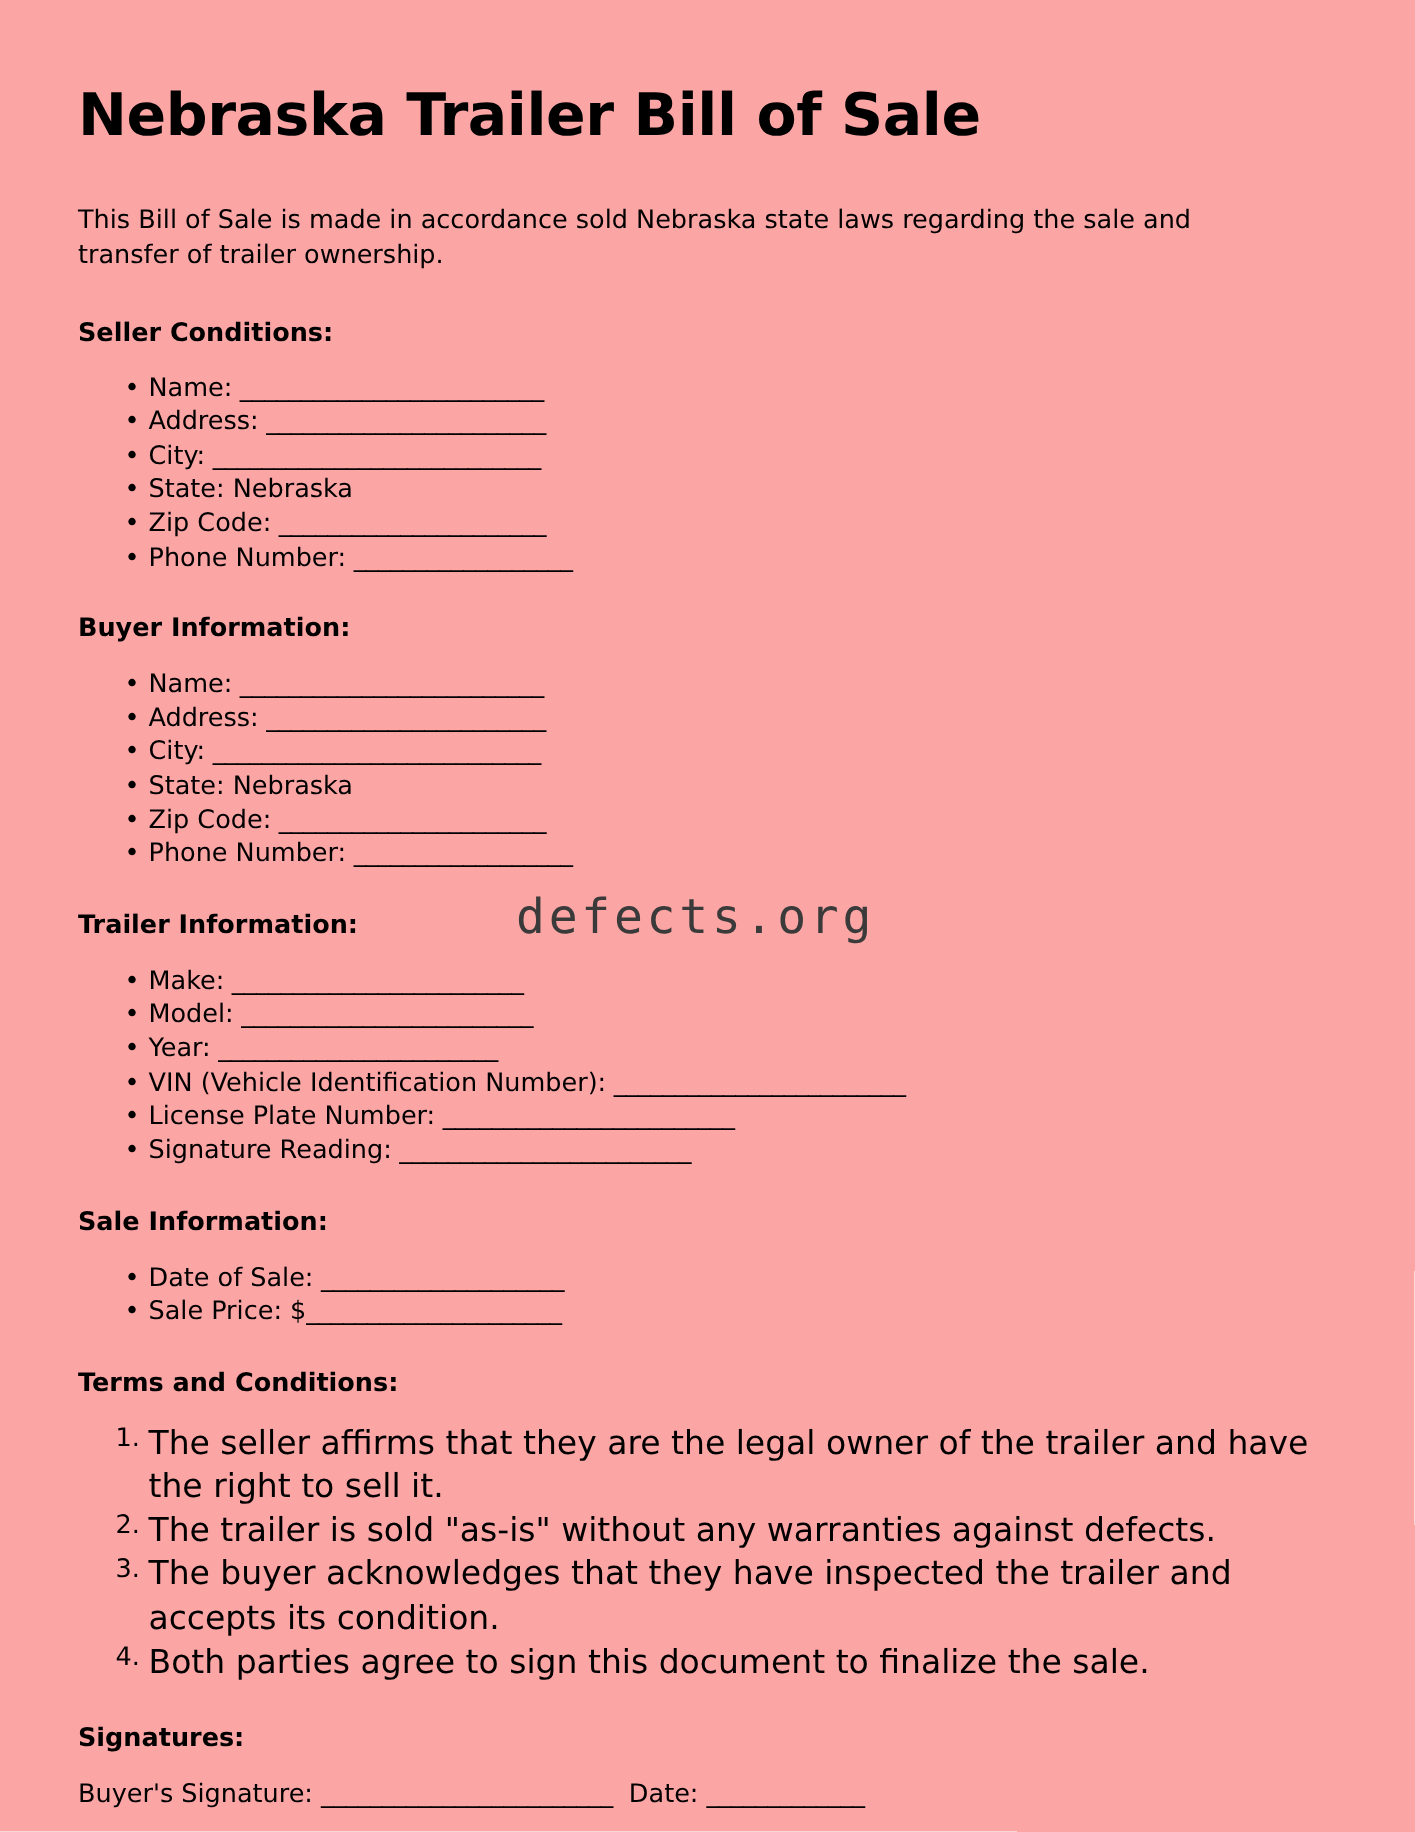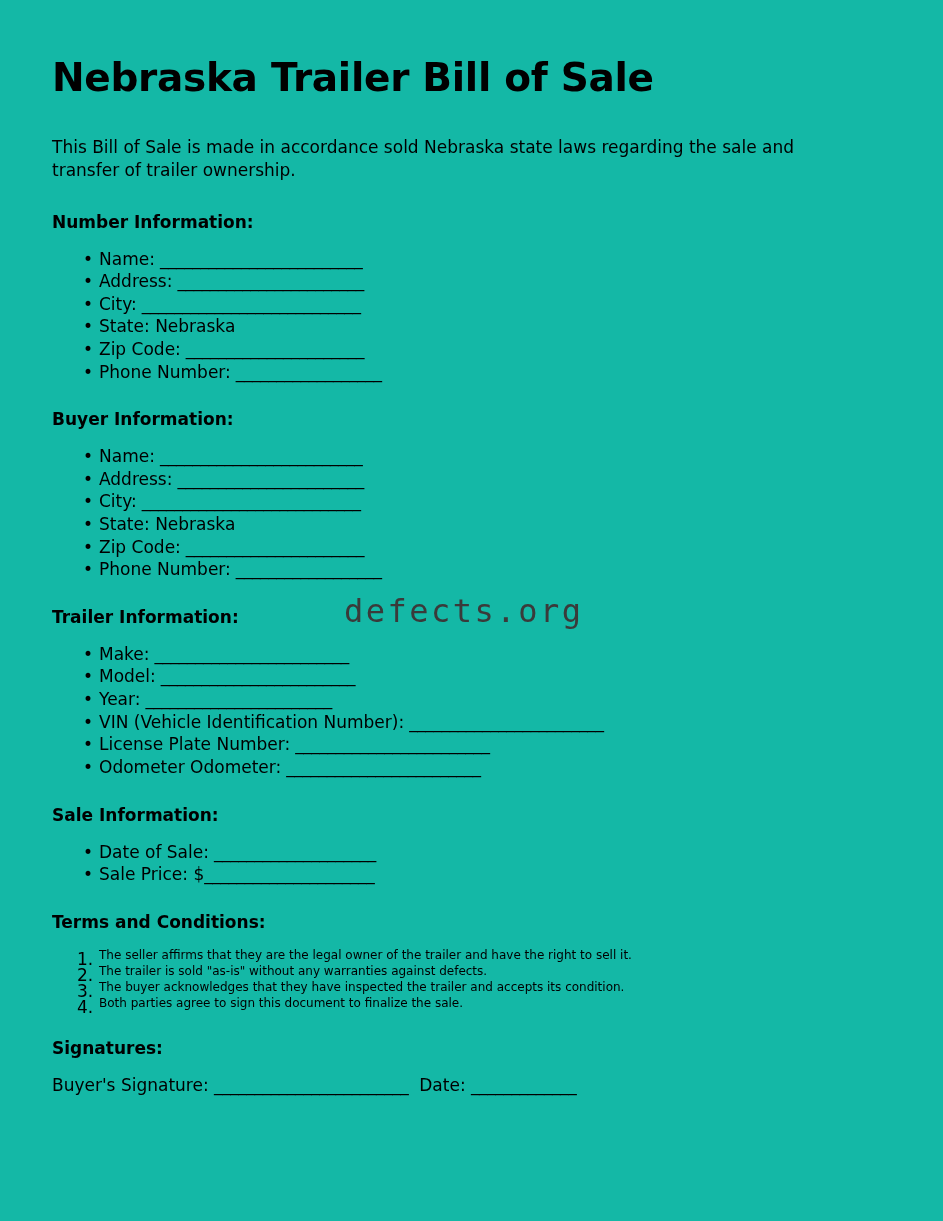--- a/index.html
+++ b/index.html
@@ -12,21 +12,21 @@
     font-family: "DejaVu Sans", "Liberation Sans", sans-serif;
     color: #000000;
     -webkit-font-smoothing: antialiased;
   }
   .page {
     position: relative;
     width: 943px;
     height: 1221px;
     box-sizing: border-box;
     padding: 56px 52px 20px 52px;
-    background: #14b8a6;
+    background: #fca5a5;
     overflow: hidden;
   }
   .doc-title {
     font-size: 39px;
     font-weight: bold;
     line-height: 1.12;
     letter-spacing: -0.3px;
     margin: 0 0 36px 0;
   }
   .intro {
@@ -60,21 +60,21 @@
     font-size: 17px;
     line-height: 1.33;
   }
   ol.terms {
     list-style: none;
     counter-reset: term;
     margin: 0 0 26px 0;
     padding: 0;
   }
   ol.terms li {
-    font-size: 12px;
+    font-size: 22px;
     line-height: 1.33;
     position: relative;
     padding-left: 47px;
     margin: 0;
     counter-increment: term;
     max-width: 887px;
   }
   ol.terms li::before {
     content: counter(term) ".";
     position: absolute;
@@ -114,21 +114,21 @@
 </head>
 <body>
 
 <div class="page">
 
   <h1 class="doc-title">Nebraska Trailer Bill of Sale</h1>
 
   <p class="intro">This Bill of Sale is made in accordance sold Nebraska state laws regarding the sale and transfer of trailer ownership.</p>
 
   <div>
-    <div class="section-heading">Number Information:</div>
+    <div class="section-heading">Seller Conditions:</div>
     <ul class="fields">
         <li><span>Name:</span><span class="blank"> _________________________</span></li>
         <li><span>Address:</span><span class="blank"> _______________________</span></li>
         <li><span>City:</span><span class="blank"> ___________________________</span></li>
         <li><span>State:</span><span> Nebraska</span></li>
         <li><span>Zip Code:</span><span class="blank"> ______________________</span></li>
         <li><span>Phone Number:</span><span class="blank"> __________________</span></li>
       </ul>
   </div>
 
@@ -145,21 +145,21 @@
   </div>
 
   <div>
     <div class="section-heading">Trailer Information:</div>
     <ul class="fields">
         <li><span>Make:</span><span class="blank"> ________________________</span></li>
         <li><span>Model:</span><span class="blank"> ________________________</span></li>
         <li><span>Year:</span><span class="blank"> _______________________</span></li>
         <li><span>VIN (Vehicle Identification Number):</span><span class="blank"> ________________________</span></li>
         <li><span>License Plate Number:</span><span class="blank"> ________________________</span></li>
-        <li><span>Odometer Odometer:</span><span class="blank"> ________________________</span></li>
+        <li><span>Signature Reading:</span><span class="blank"> ________________________</span></li>
       </ul>
   </div>
 
   <div class="sale-section">
     <div class="section-heading">Sale Information:</div>
     <ul class="fields">
         <li><span>Date of Sale:</span><span class="blank"> ____________________</span></li>
         <li><span>Sale Price: $</span><span class="blank">_____________________</span></li>
       </ul>
   </div>

